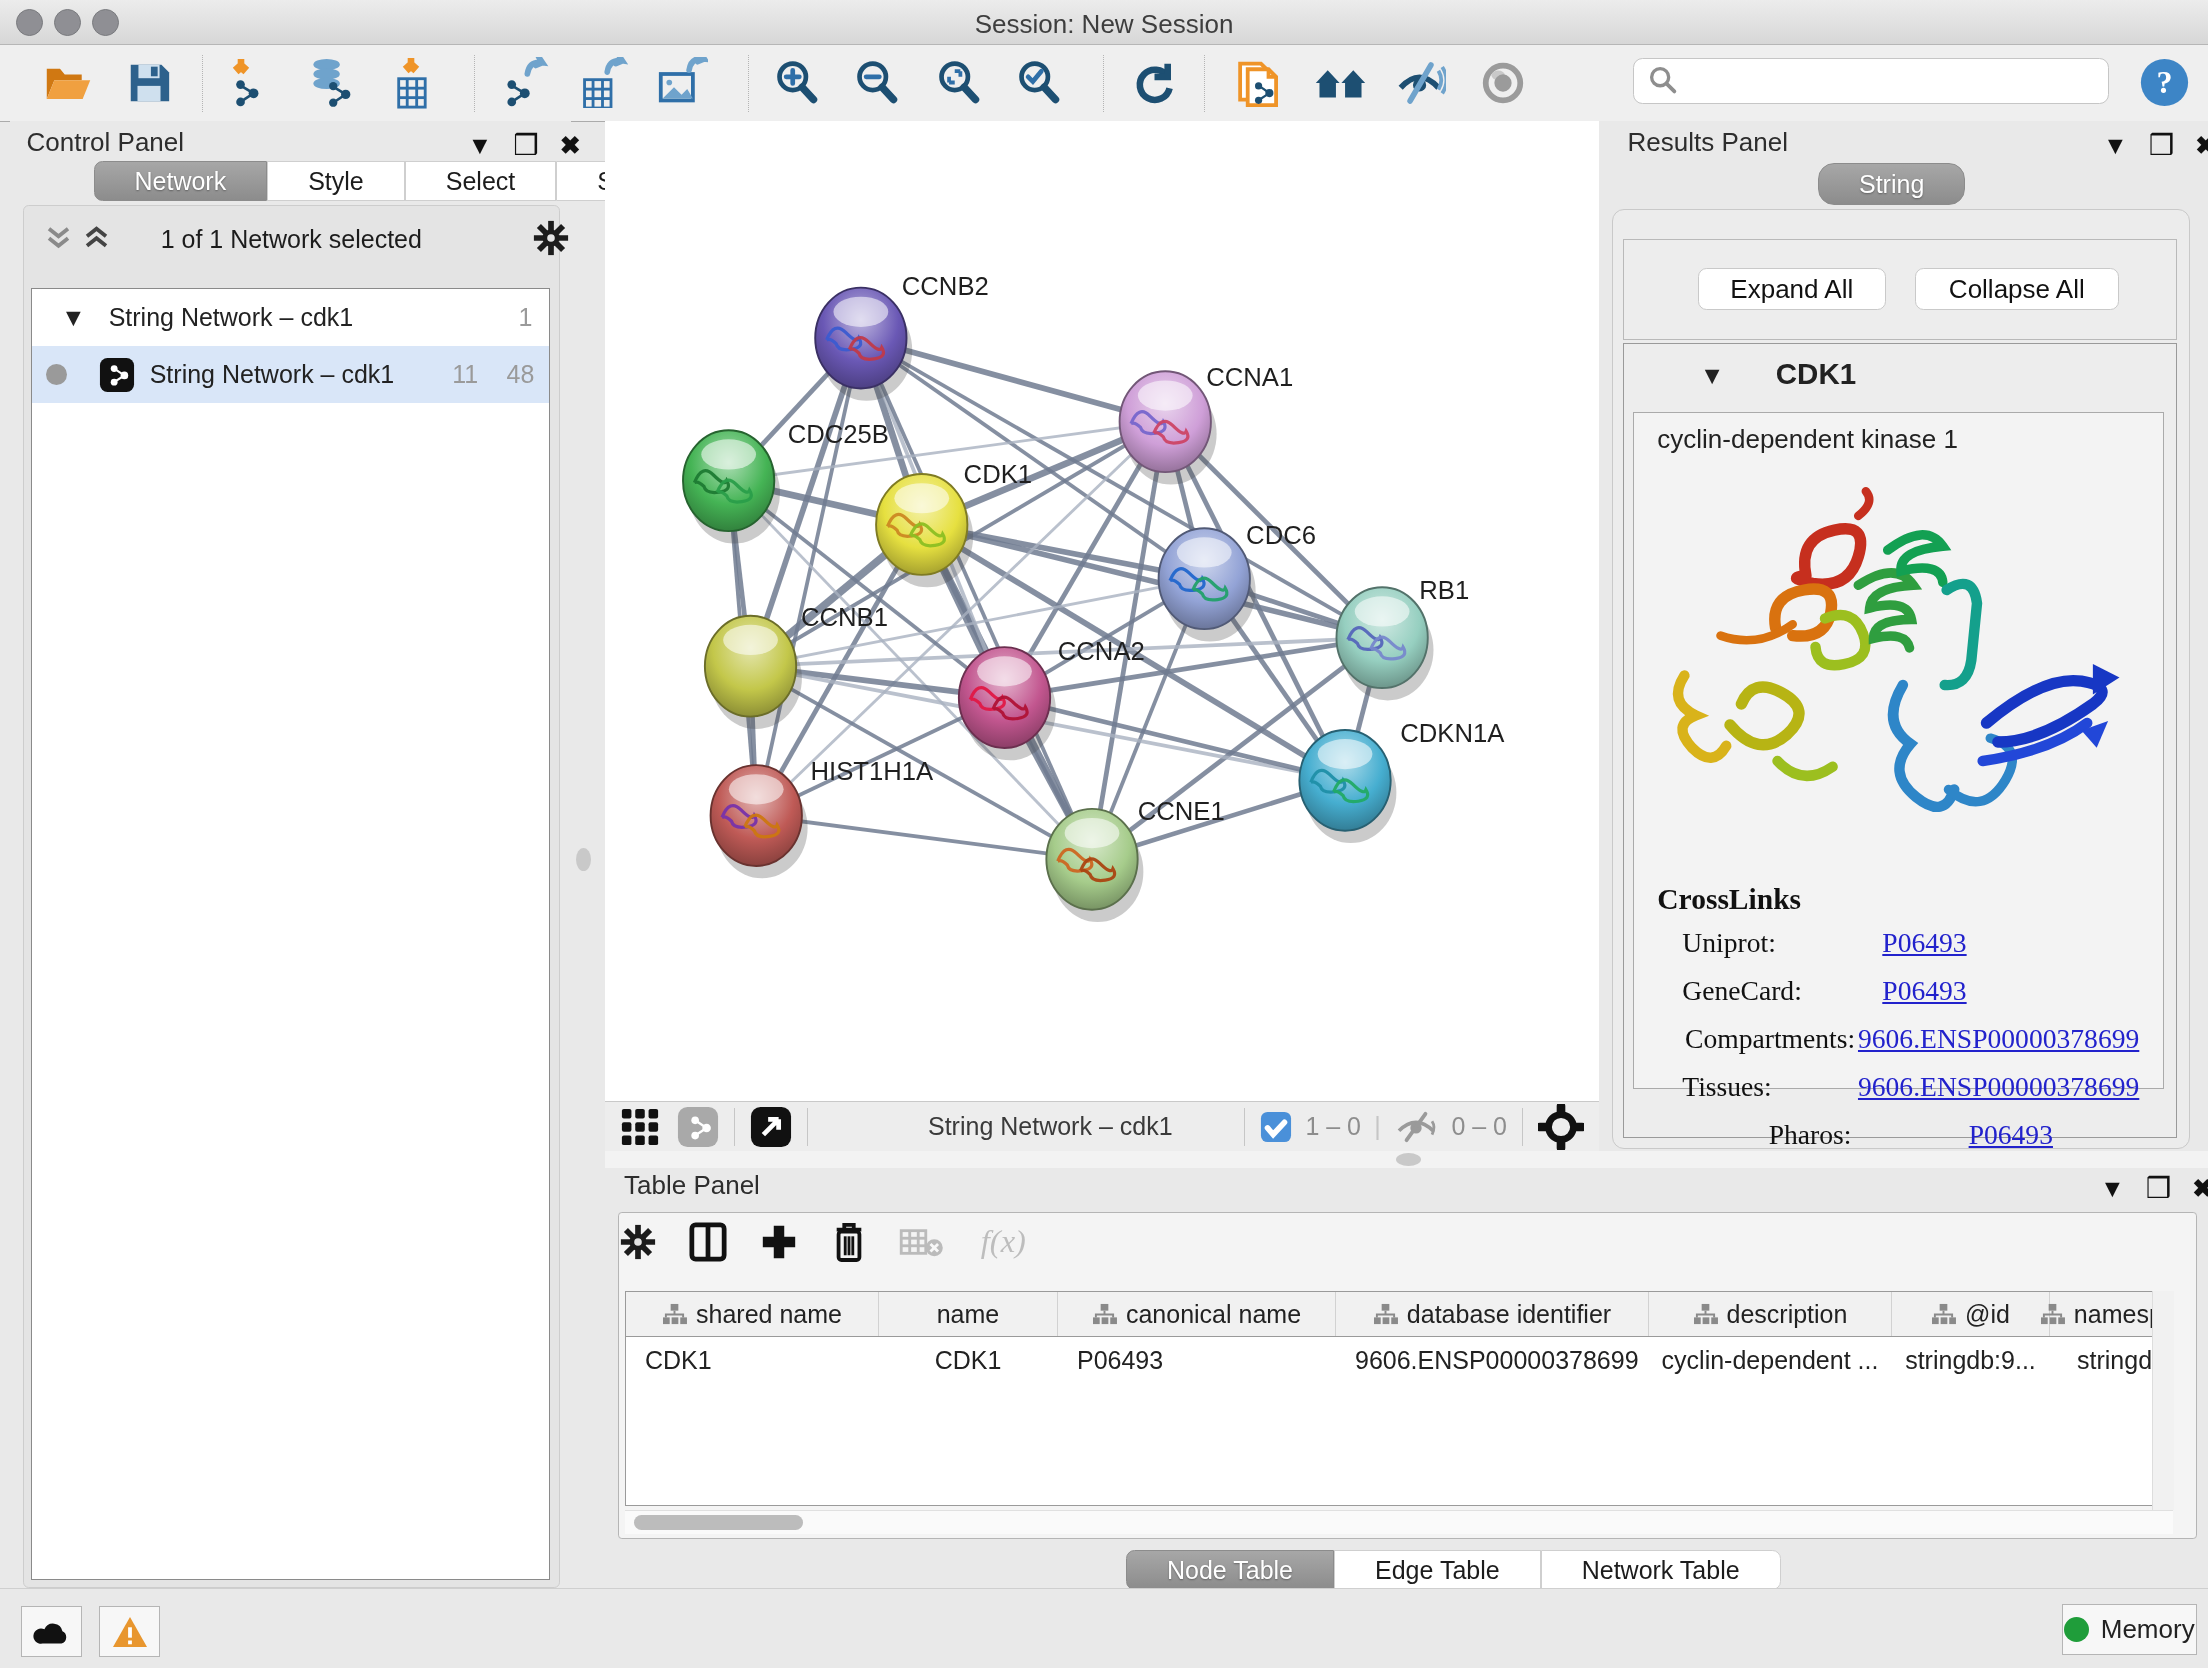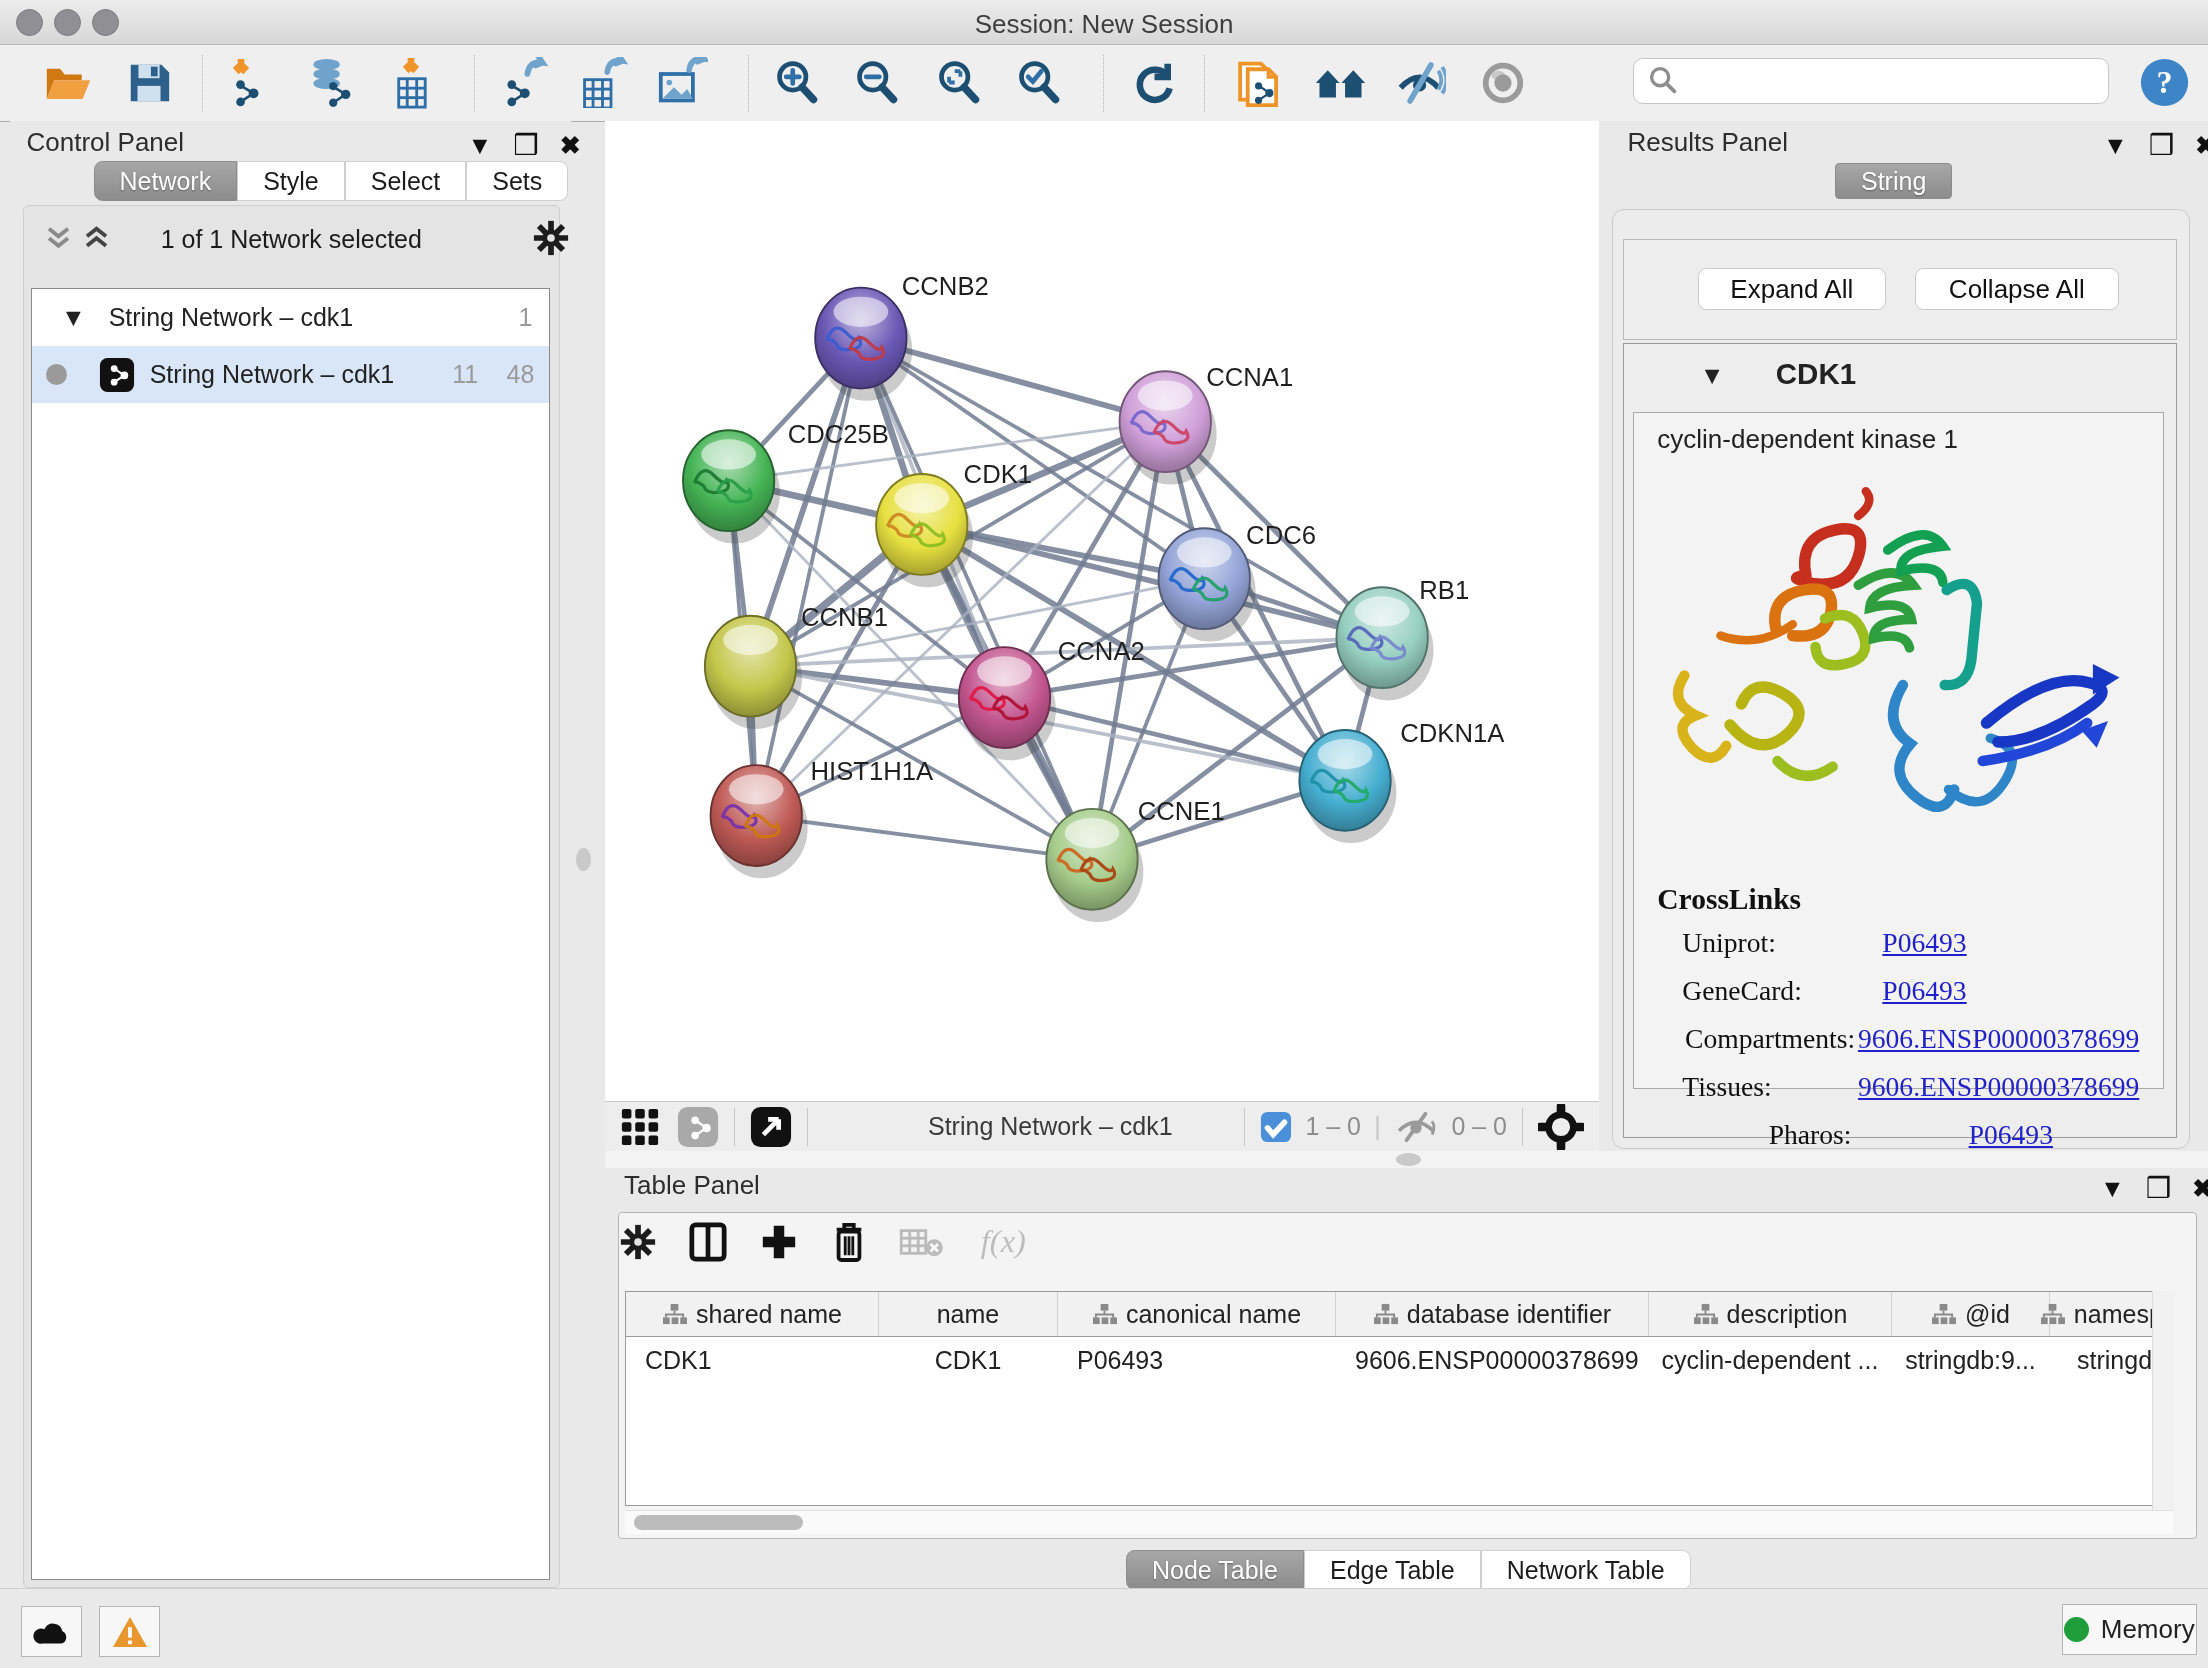--- a/index.html
+++ b/index.html
@@ -16,21 +16,21 @@
   .tbtn{top:11.4px;width:53px;height:53px;display:flex;align-items:center;justify-content:center;}
   .tsep{top:9.5px;width:0;height:57px;border-left:1.9px dotted #b4b4b4;}
   .searchbox{left:1633px;top:13.3px;width:476px;height:46px;background:#fff;border:1.9px solid #c6c6c6;
     border-radius:9.5px;display:flex;align-items:center;padding-left:11.4px;box-sizing:border-box;}
   .searchbox input{border:none;outline:none;font-size:25px;width:399px;background:transparent;
     font-family:"Liberation Sans",sans-serif;}
   
   .ptitle{font-size:26px;color:#2d2d2d;}
   .pctl{font-size:25px;color:#111;display:flex;gap:21px;align-items:center;}
   .seg{height:40px;display:flex;align-items:center;justify-content:center;font-size:25px;
-    background:#fff;border:1px solid #cfcfcf;color:#1c1c1c;padding:0 25px;box-sizing:border-box;}
+    background:#fff;border:1px solid #cfcfcf;color:#1c1c1c;padding:0 40px;box-sizing:border-box;}
   .seg.sel{background:linear-gradient(#a7a7a7,#8c8c8c);color:#fff;border-color:#8c8c8c;
     text-shadow:0 1px 1.9px rgba(0,0,0,.35);}
   .seg:first-child{border-radius:8.6px 0 0 8.6px;}
   .seg:last-child{border-radius:0 8.6px 8.6px 0;}
   
   .cpanel{left:9.5px;top:121px;width:561px;height:1468px;background:#e9e9e9;}
   .cpbody{left:13.3px;top:84px;width:535px;height:1381px;background:#e4e4e4;border:1px solid #cdcdcd;border-radius:5.7px;}
   .treebox{left:7.6px;top:82px;width:517px;height:1290px;background:#fff;border:1.9px solid #8a8a8a;}
   .trow{width:100%;height:57px;display:flex;align-items:center;box-sizing:border-box;font-size:25px;}
   .trow.sel{background:#d9e6f8;}
@@ -598,21 +598,21 @@
     <div class="ovalhandle" style="position:absolute;left:791px;top:1.9px"></div>
   </div>
 
   <div class="abs rpanel">
     <div class="abs ptitle" style="left:28.5px;top:5.7px">Results Panel</div>
     <div class="abs pctl" style="left:504px;top:7.6px">
       <span>▼</span>
       <span style="font-size:28.5px">❒</span>
       <span style="font-weight:bold">✖</span>
     </div>
-    <div class="abs seg sel" style="left:236px;top:42px;border-radius:4px;height:36px">String</div>
+    <div class="abs seg sel" style="left:219px;top:42px;border-radius:16px;height:42px">String</div>
     <div class="abs rcard">
       <div class="abs rsub">
         <div class="rbtn" style="position:absolute;left:74px;top:28.5px;width:186px">Expand All</div>
         <div class="rbtn" style="position:absolute;left:291px;top:28.5px;width:202px">Collapse All</div>
       </div>
       <div class="abs rsect">
         <span class="abs" style="left:76px;top:17px;font-size:25px">▼</span>
         <span class="abs" style="left:152px;top:13.3px;font-size:29.5px;font-weight:bold">CDK1</span>
         <div class="abs rinner">
           <div class="abs" style="left:23px;top:11.4px;font-size:26px">cyclin-dependent kinase 1</div>

